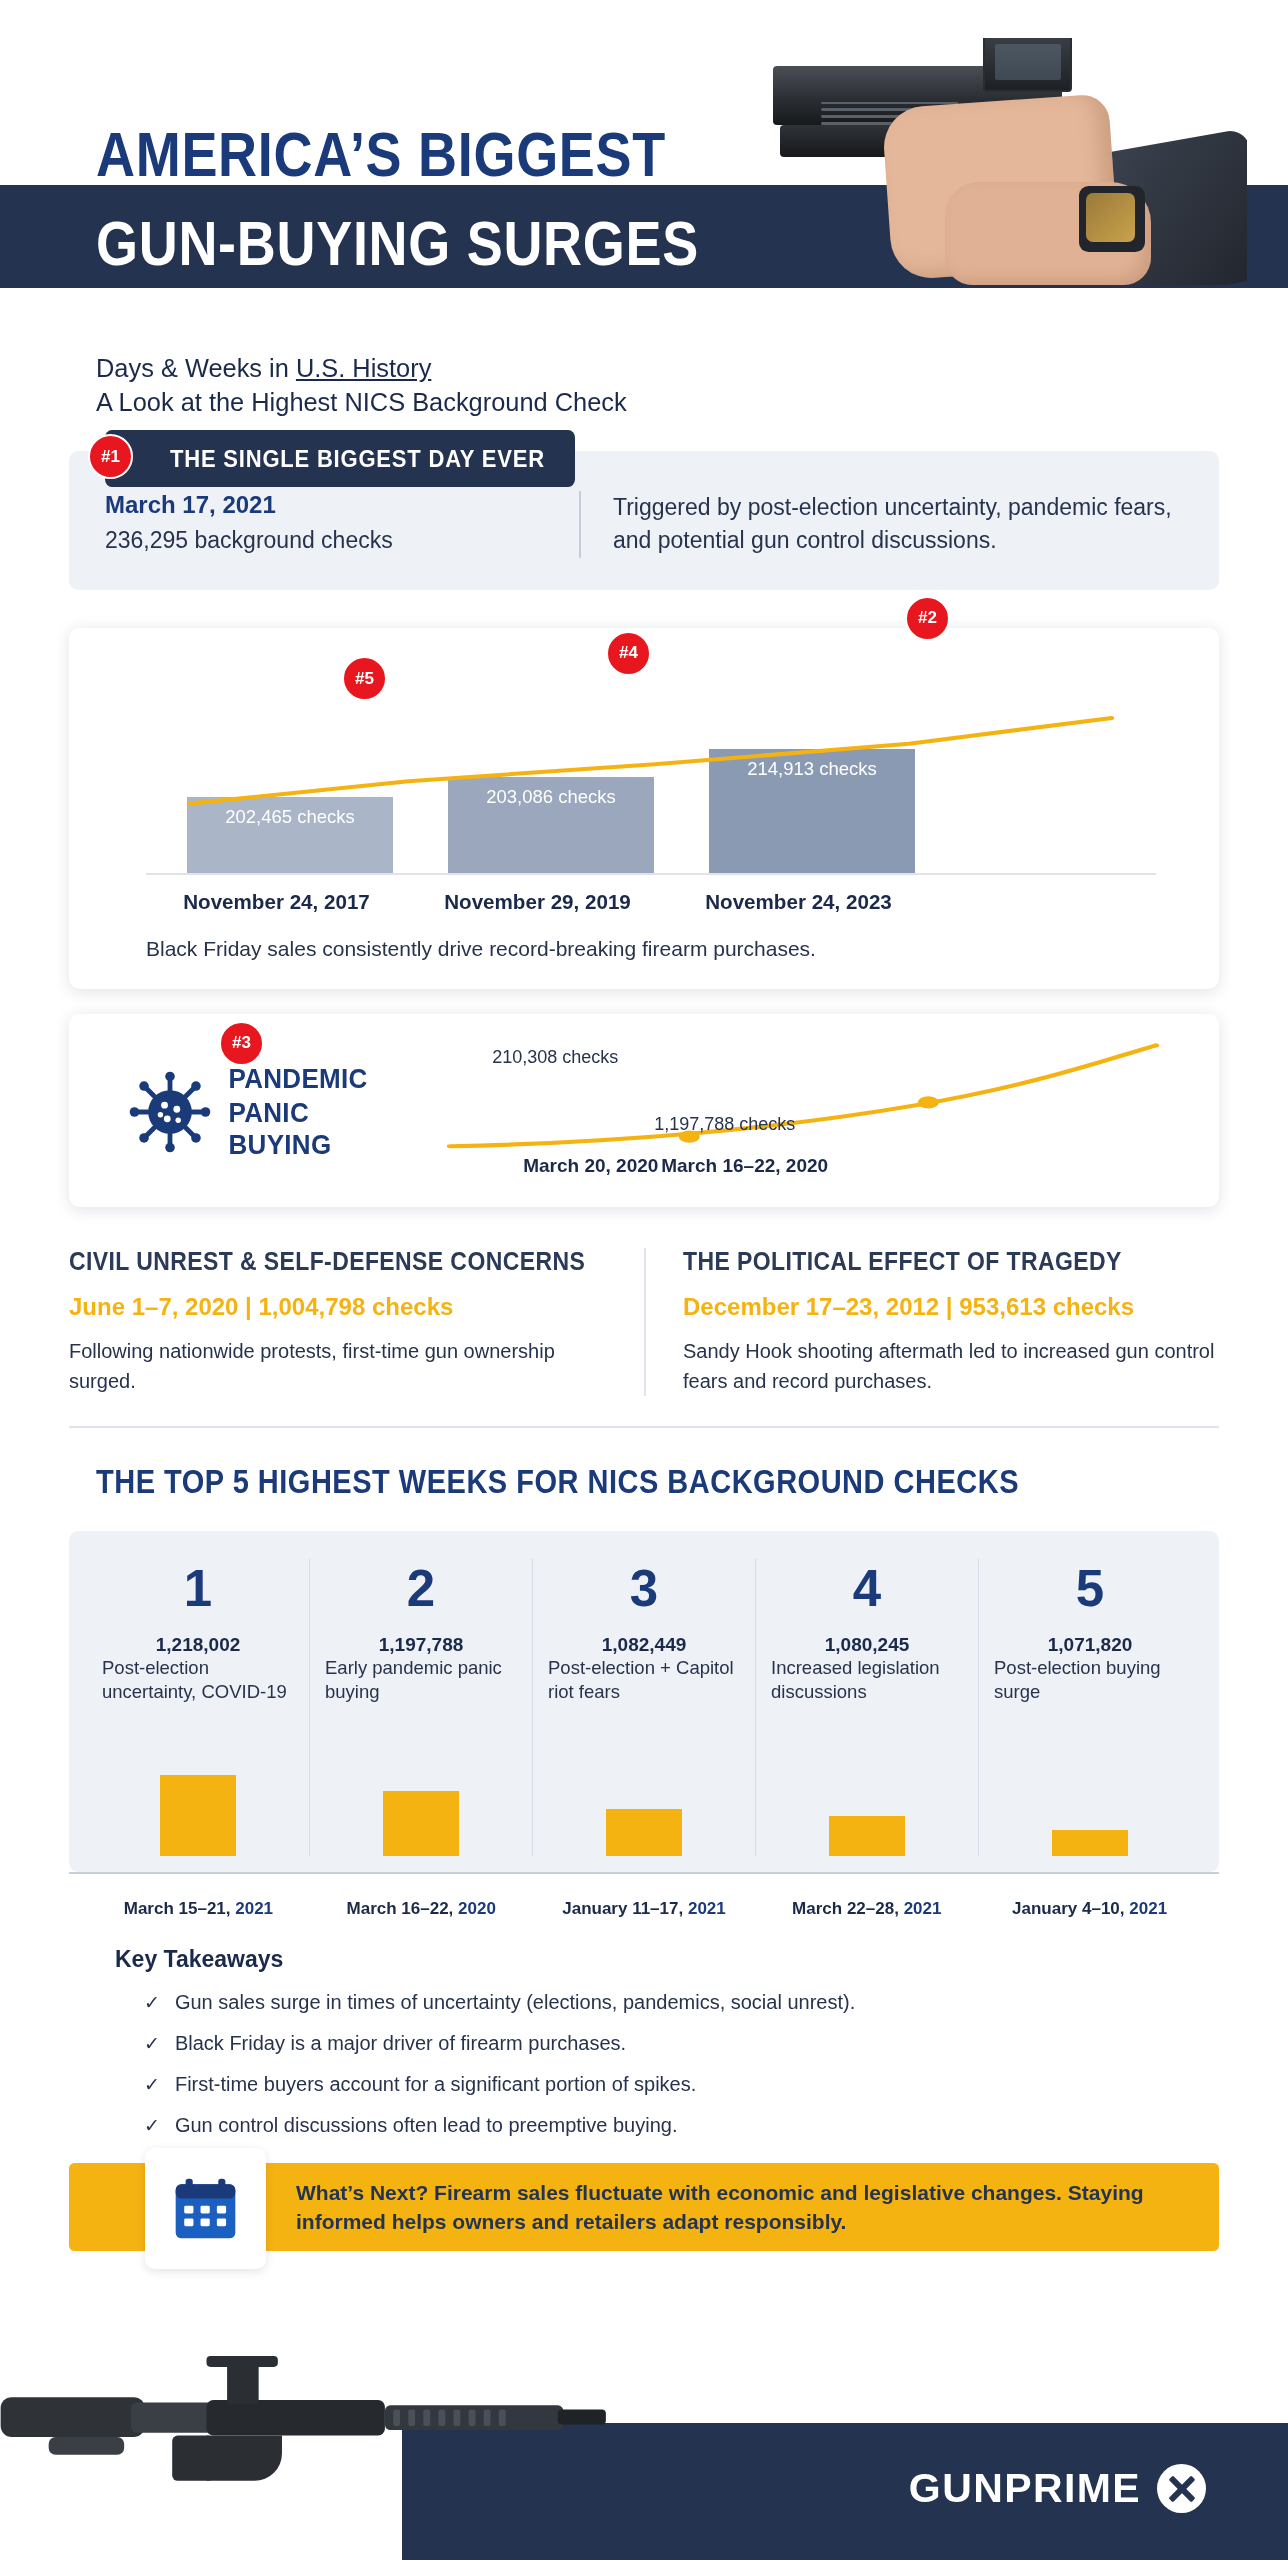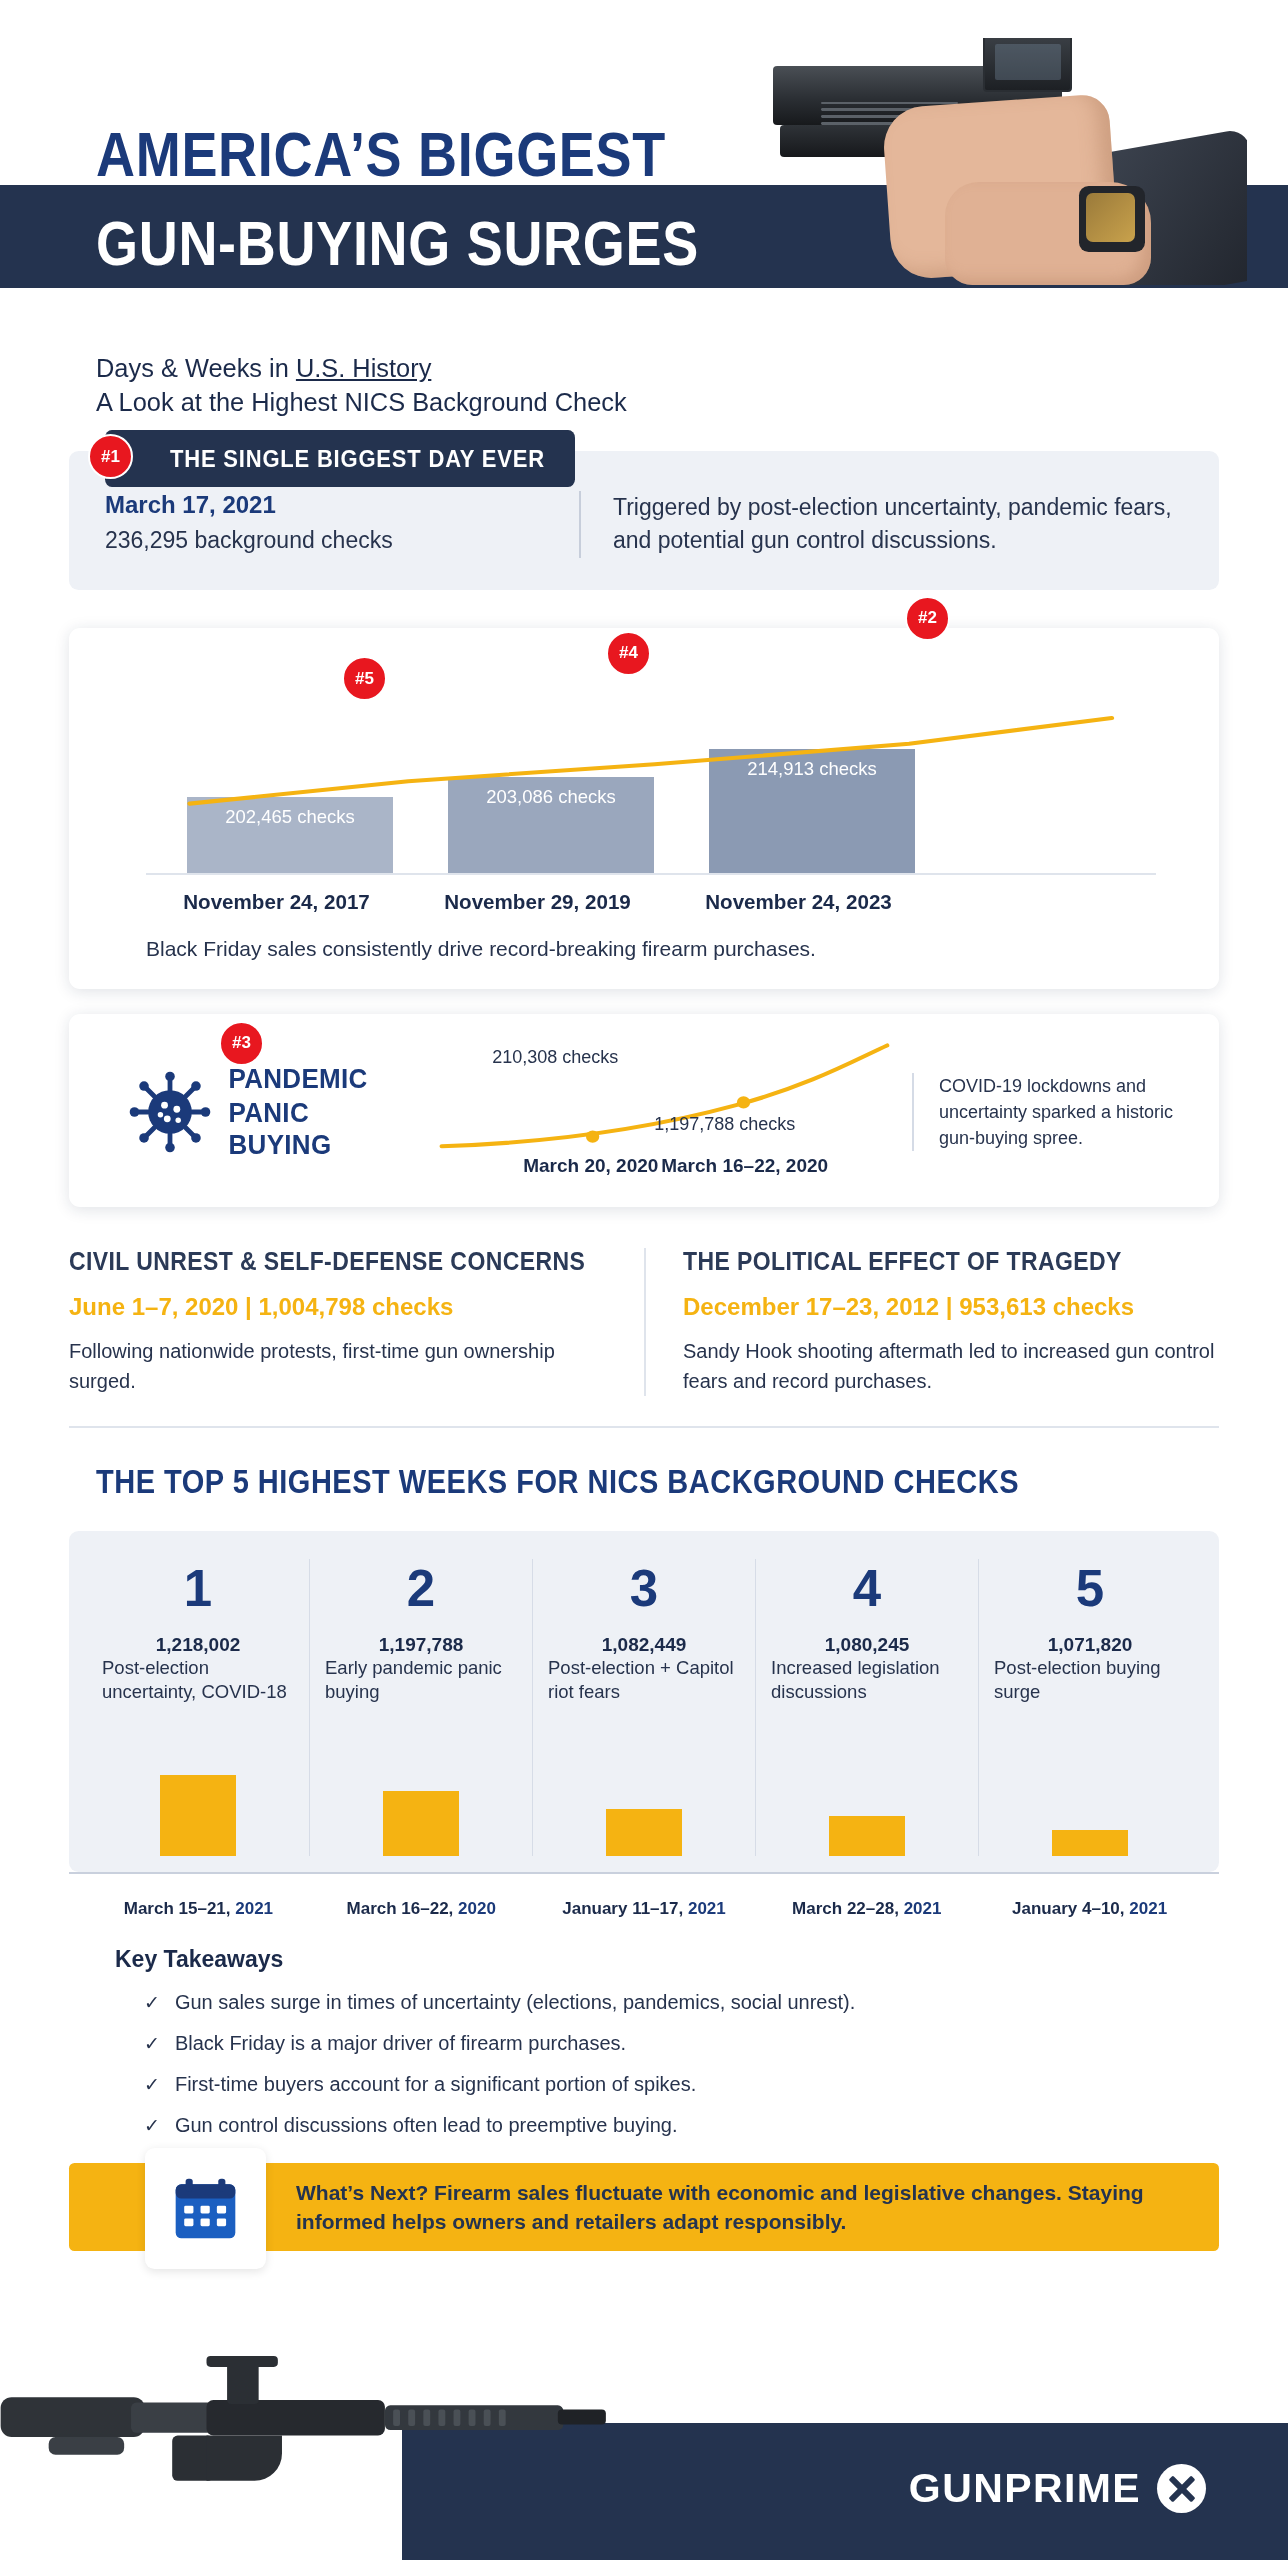--- a/index.html
+++ b/index.html
@@ -474,21 +474,20 @@
         <path d="M20,155 C160,150 300,130 420,95 C520,66 580,30 625,8" fill="none" stroke="#f5b312" stroke-width="6" stroke-linecap="round"></path>
         <circle cx="225" cy="141" r="9" fill="#f5b312"></circle>
         <circle cx="430" cy="91" r="9" fill="#f5b312"></circle>
       </svg>
       <div class="pand-lbl" style="left:65px; top:6.9px;">210,308 checks</div>
       <div class="pand-lbl" style="left:227px; top:74px;">1,197,788 checks</div>
       <div class="pand-date" style="left:96px; top:115px;">March 20, 2020</div>
       <div class="pand-date" style="left:234px; top:115px;">March 16–22, 2020</div>
     </div>
 
-    <div class="pand-right">COVID-19 lockdowns and uncertainty sparked a historic gun-buying spree.</div>
   </div>
 
   <div class="two-col">
     <div class="tc">
       <div class="tc-title">CIVIL UNREST &amp; SELF-DEFENSE CONCERNS</div>
       <div class="tc-stat">June 1–7, 2020 | 1,004,798 checks</div>
       <div class="tc-body">Following nationwide protests, first-time gun ownership surged.</div>
     </div>
     <div class="tc right">
       <div class="tc-title">THE POLITICAL EFFECT OF TRAGEDY</div>
@@ -496,21 +495,21 @@
       <div class="tc-body">Sandy Hook shooting aftermath led to increased gun control fears and record purchases.</div>
     </div>
   </div>
 
   <div class="top5-title">THE TOP 5 HIGHEST WEEKS FOR NICS BACKGROUND CHECKS</div>
 
   <div class="top5-panel">
     <div class="t5">
       <div class="t5-rank">1</div>
       <div class="t5-num">1,218,002</div>
-      <div class="t5-desc">Post-election uncertainty, COVID-18</div>
+      <div class="t5-desc">Post-election uncertainty, COVID-19</div>
       <div class="t5-barwrap">
         <div class="t5-bar" style="height:81px;"></div>
       </div>
     </div>
     <div class="t5">
       <div class="t5-rank">2</div>
       <div class="t5-num">1,197,788</div>
       <div class="t5-desc">Early pandemic panic buying</div>
       <div class="t5-barwrap">
         <div class="t5-bar" style="height:65px;"></div>

